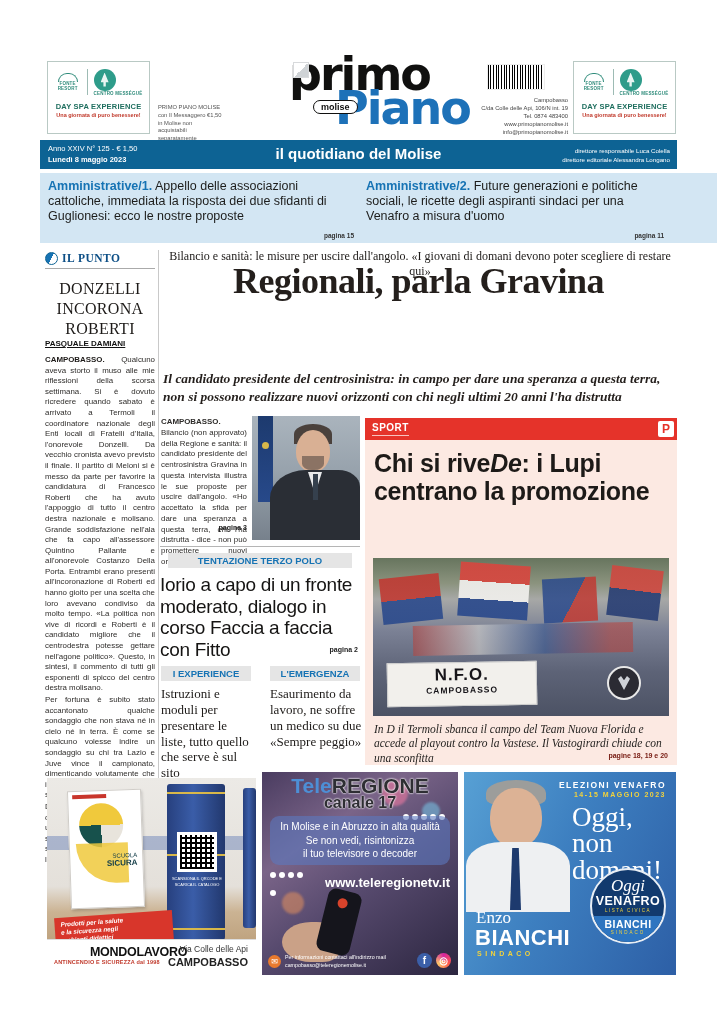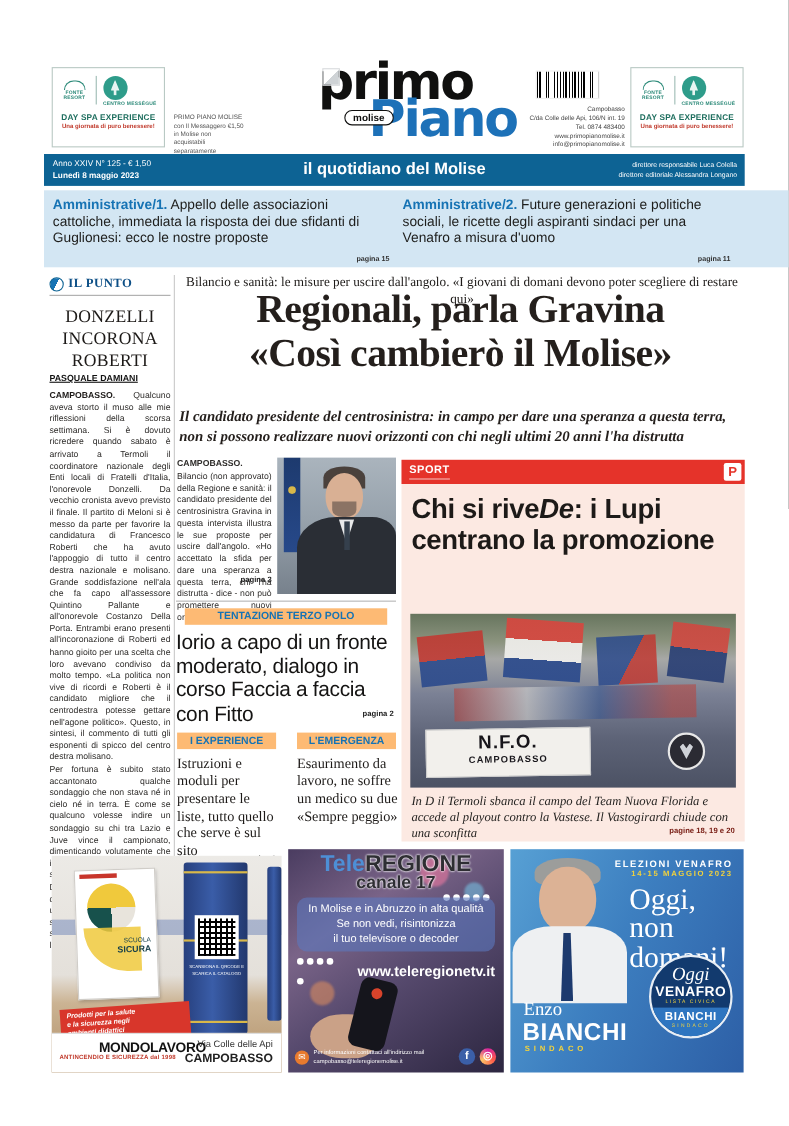--- a/index.html
+++ b/index.html
@@ -68,21 +68,21 @@
   .photo-gravina { width:108px; height:124px; background:linear-gradient(180deg,#aab4bd 0%,#97a2ac 45%,#77818c 100%); overflow:hidden; }
   .pg-flag { position:absolute; left:6px; top:0; width:15px; height:86px; background:linear-gradient(180deg,#1d3a6e,#27498a); }
   .pg-flag:after { content:""; position:absolute; left:4px; top:26px; width:7px; height:7px; border-radius:50%; background:#d8b84a; }
   .pg-head { position:absolute; left:44px; top:14px; width:34px; height:42px; border-radius:50% 50% 46% 46%; background:#d9b094; }
   .pg-hair { position:absolute; left:42px; top:8px; width:38px; height:20px; border-radius:50% 50% 0 0; background:#4a413c; }
   .pg-beard { position:absolute; left:50px; top:40px; width:22px; height:14px; border-radius:0 0 45% 45%; background:rgba(74,65,60,.55); }
   .pg-suit { position:absolute; left:18px; top:54px; width:90px; height:70px; border-radius:40% 24% 0 0; background:#2a2e35; }
   .pg-shirt { position:absolute; left:56px; top:56px; width:14px; height:22px; background:#e8e9ea; clip-path:polygon(0 0,100% 0,50% 100%); }
   .pg-tie { position:absolute; left:61px; top:58px; width:5px; height:26px; background:#35404d; }
 
-  .mini-banner { background:#fdba74; color:#1673b4; font-weight:bold; text-align:center; font-size:9.5px; padding:2px 0; }
+  .mini-banner { background:#e5e5e5; color:#1673b4; font-weight:bold; text-align:center; font-size:9.5px; padding:2px 0; }
   .terzo-headline { font-size:19px; color:#151413; line-height:1.14; letter-spacing:-.3px; }
   .doc-text { font-family:"Liberation Serif", serif; font-size:13px; color:#1d1a18; line-height:1.22; }
 
   
   .sport { left:365px; top:418px; width:312px; height:347px; background:#fce9e2; }
   .sport-bar { position:absolute; left:0; top:0; width:100%; height:22px; background:#e5332a; }
   .sport-label { position:absolute; left:7px; top:4px; color:#fff; font-size:10px; font-weight:bold; letter-spacing:.5px; border-bottom:1px solid rgba(255,255,255,.7); padding-bottom:2px; }
   .sport-plogo { position:absolute; right:3px; top:3px; width:16px; height:16px; background:#fff; color:#e5332a; font-weight:bold; font-size:12px; text-align:center; line-height:16px; border-radius:2px; }
   .sport-h { position:absolute; left:9px; top:31px; font-size:25px; font-weight:bold; color:#1d1a18; line-height:1.13; letter-spacing:-.3px; }
   .sport-sub { position:absolute; left:9px; top:96px; width:294px; font-size:11.5px; color:#262422; line-height:1.25; }
@@ -247,21 +247,20 @@
       <p>Per fortuna è subito stato accantonato qualche sondaggio che non stava né in cielo né in terra. È come se qualcuno volesse indire un sondaggio su chi tra Lazio e Juve vince il campionato, dimenticando volutamente che il Napoli ha già vinto lo scudetto.</p>
       <p>Donzelli, uno dei colonnelli della Meloni, ha deciso di dare un crisma di credibilità e di solennità al suo ruolo e alle sue decisioni. Ha parlato a lungo con Pallante (...)</p>
     </div>
     <div class="lc-more">continua a pagina 2</div>
   </div>
   <div class="abs vline" style="left:158px; top:250px; height:540px;"></div>
 
   <div class="abs kicker" style="left:163px; top:249px; width:514px;">Bilancio e sanità: le misure per uscire dall'angolo. «I giovani di domani devono poter scegliere di restare qui»</div>
   <div class="abs headline" style="left:160px; top:261px; width:517px;">
     <div>Regionali, parla Gravina</div>
-    <div>«Così cambierò il Molise»</div>
   </div>
   <div class="abs deck" style="left:163px; top:370px; width:512px;">Il candidato presidente del centrosinistra: in campo per dare una speranza a questa terra, non si possono realizzare nuovi orizzonti con chi negli ultimi 20 anni l'ha distrutta</div>
 
   <div class="abs art-body" style="left:161px; top:417px; width:86px;">
     <b>CAMPOBASSO.</b><span> Bilancio (non approvato) della Regione e sanità: il candidato presidente del centrosinistra Gravina in questa intervista illustra le sue proposte per uscire dall'angolo. «Ho accettato la sfida per dare una speranza a questa terra, chi l'ha distrutta - dice - non può promettere nuovi orizzonti».</span>
   </div>
   <div class="abs art-page" style="left:161px; top:524px; width:86px;">pagina 3</div>
 
   <div class="abs photo-gravina" style="left:252px; top:416px;">
     <div class="pg-flag"></div>

